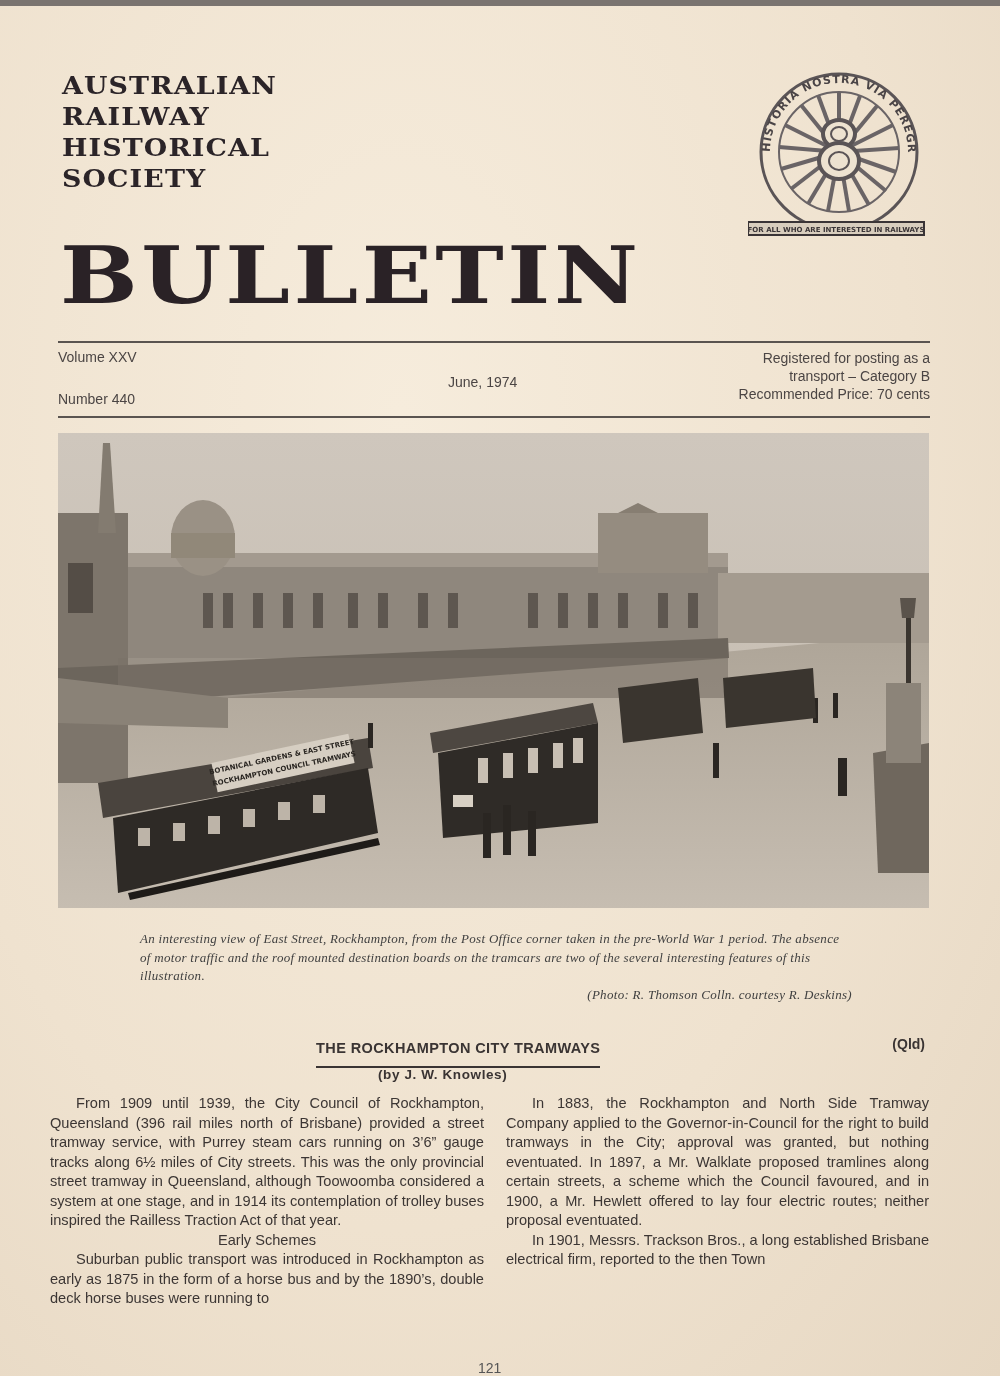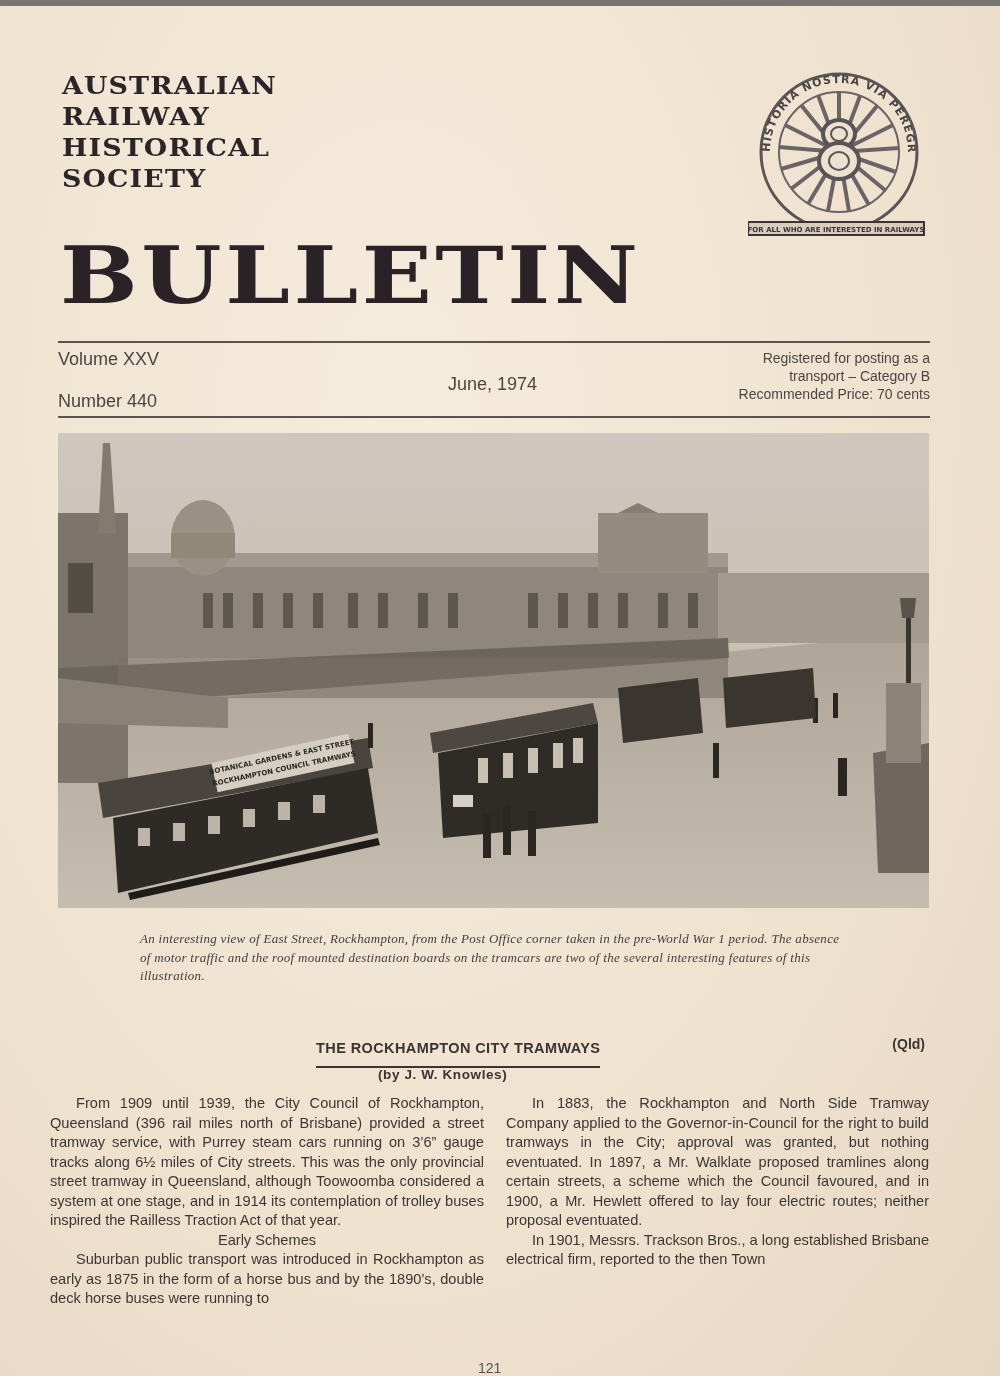--- a/index.html
+++ b/index.html
@@ -26,21 +26,21 @@
   .bulletin {
     position:absolute; left:60px; top:236px;
     font-family:"DejaVu Serif", serif; font-weight:bold;
     font-size:78px; line-height:80px; letter-spacing:3px;
     color:#2a2226;
     transform:scaleX(1.18); transform-origin:left top;
     white-space:nowrap;
   }
   .emblem { position:absolute; left:748px; top:70px; width:190px; height:175px; }
   .rule { position:absolute; left:58px; width:872px; height:2px; background:#5a5450; }
-  .meta { position:absolute; font-size:18px; color:#4b4544; white-space:nowrap; }
+  .meta { position:absolute; font-size:14px; color:#4b4544; white-space:nowrap; }
   .meta-right { text-align:right; right:70px; top:349px; font-size:14px; line-height:18px; }
   .photo {
     position:absolute; left:58px; top:433px; width:871px; height:475px;
     background:#b8b0a6; overflow:hidden;
   }
   .caption {
     position:absolute; left:140px; top:930px; width:712px;
     font-family:"Liberation Serif", serif; font-style:italic;
     font-size:13px; line-height:18.5px; color:#404040; letter-spacing:0.3px;
   }
@@ -229,20 +229,21 @@
 
     <rect x="848" y="180" width="5" height="120" fill="#3a352f"></rect>
     <polygon points="842,165 858,165 856,185 844,185" fill="#5a534b"></polygon>
     <polygon points="815,320 871,310 871,440 820,440" fill="#6f675d"></polygon>
     <rect x="828" y="250" width="35" height="80" fill="#8c8479"></rect>
   </svg>
 </div>
 
 <div class="caption">
   <div>An interesting view of East Street, Rockhampton, from the Post Office corner taken in the pre-World War 1 period. The absence of motor traffic and the roof mounted destination boards on the tramcars are two of the several interesting features of this illustration.</div>
+  <div class="credit">(Photo: R. Thomson Colln. courtesy R. Deskins)</div>
 </div>
 
 <div class="article-title">THE ROCKHAMPTON CITY TRAMWAYS</div>
 <div class="article-region">(Qld)</div>
 <div class="article-author">(by J. W. Knowles)</div>
 
 <div class="col col-left">
   <p>From 1909 until 1939, the City Council of Rockhampton, Queensland (396 rail miles north of Brisbane) provided a street tramway service, with Purrey steam cars running on 3’6” gauge tracks along 6½ miles of City streets. This was the only provincial street tramway in Queensland, although Toowoomba considered a system at one stage, and in 1914 its contemplation of trolley buses inspired the Railless Traction Act of that year.</p>
   <p class="subhead">Early Schemes</p>
   <p>Suburban public transport was introduced in Rockhampton as early as 1875 in the form of a horse bus and by the 1890’s, double deck horse buses were running to</p>

